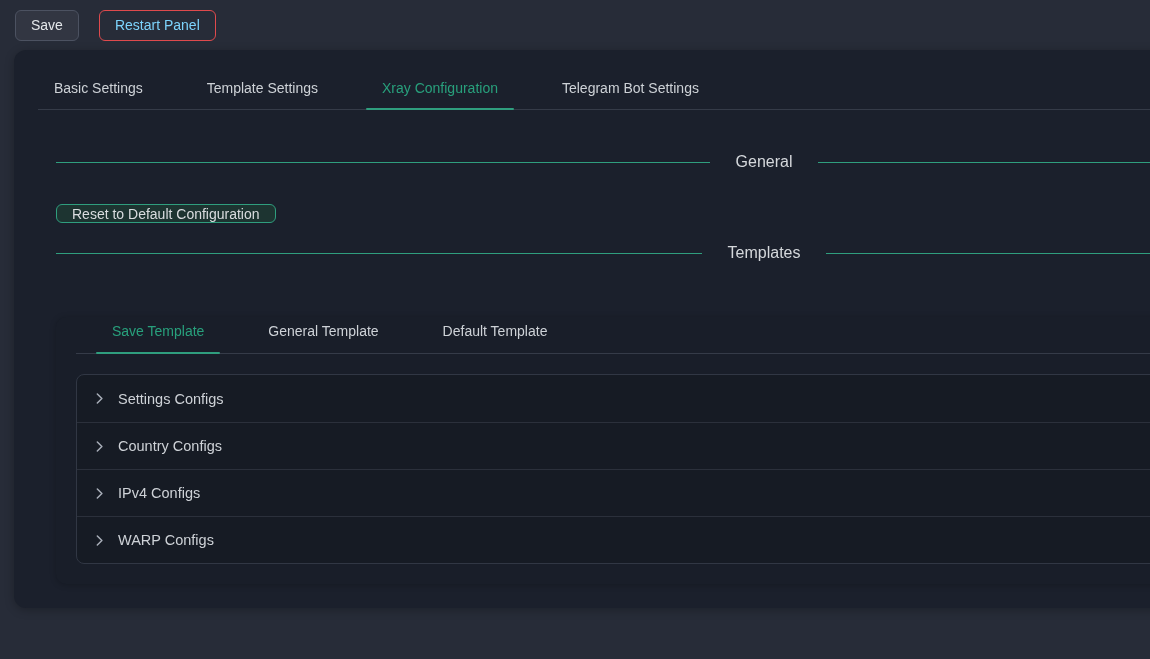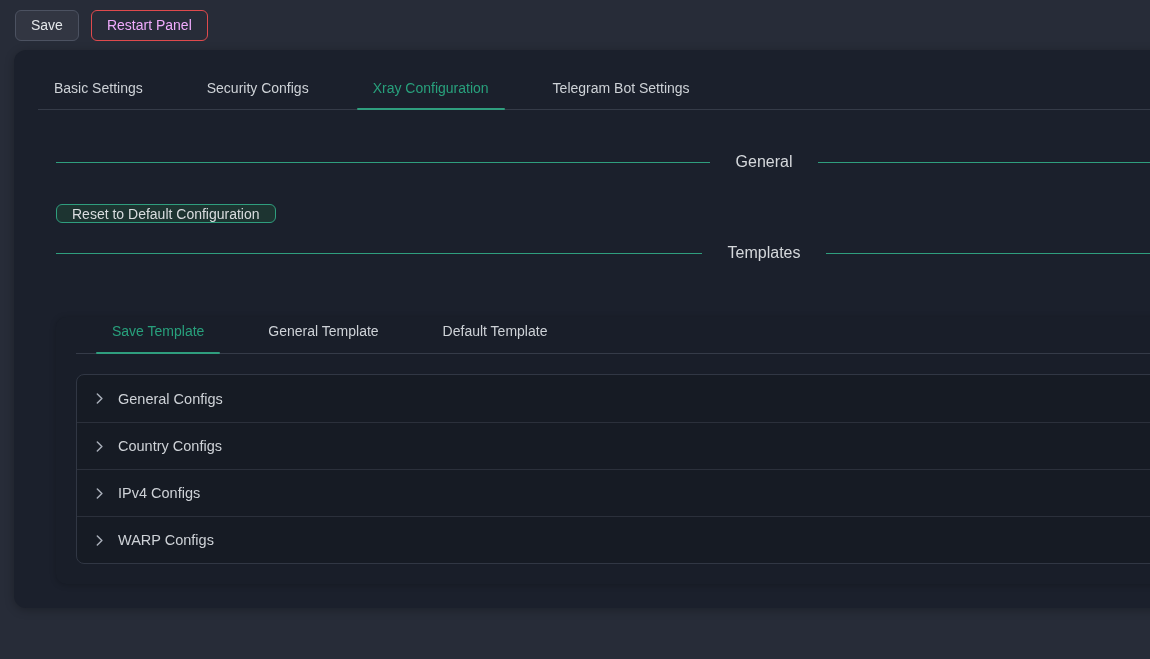--- a/index.html
+++ b/index.html
@@ -8,21 +8,21 @@
     overflow: hidden;
     background: #272c38;
     font-family: "Liberation Sans", sans-serif;
     font-size: 14px;
   }
   
   .topbar {
     height: 50px;
     display: flex;
     align-items: center;
-    gap: 12px;
+    gap: 20px;
     padding-left: 15px;
   }
   .btn {
     height: 31px;
     padding: 0 15px;
     border-radius: 6px;
     font-size: 14px;
     font-family: inherit;
     cursor: pointer;
     display: inline-flex;
@@ -31,21 +31,21 @@
     line-height: 1;
   }
   .btn-save {
     background: rgba(255,255,255,0.05);
     border: 1px solid #4c5261;
     color: #e4e7ea;
   }
   .btn-restart {
     background: transparent;
     border: 1px solid #e04a4d;
-    color: #f0abfc;
+    color: #7dd3fc;
   }
   
   .main-card {
     margin-left: 14px;
     width: 1500px;
     background: #1b202c;
     border-radius: 12px;
     box-shadow: 0 2px 10px rgba(0,0,0,0.25);
     padding: 20px 24px 24px 24px;
   }
@@ -146,21 +146,21 @@
 
 <div class="topbar">
   <button class="btn btn-save">Save</button>
   <button class="btn btn-restart">Restart Panel</button>
 </div>
 
 <div class="main-card">
 
   <div class="tabbar">
     <div class="tab">Basic Settings</div>
-    <div class="tab">Security Configs</div>
+    <div class="tab">Template Settings</div>
     <div class="tab active">Xray Configuration</div>
     <div class="tab">Telegram Bot Settings</div>
   </div>
 
   <div class="section">
 
     <div class="divider divider-actions">
       <span class="line"></span>
       <span class="divider-title">General</span>
       <span class="line"></span>
@@ -183,21 +183,21 @@
       </div>
 
       <div class="collapse">
 
         <div class="collapse-header">
           <span class="chevron">
             <svg viewBox="0 0 12 12" fill="none">
                 <path d="M4 1.8 L8.2 6 L4 10.2" stroke="#a8aeb8" stroke-width="1.4" stroke-linecap="round" stroke-linejoin="round"></path>
               </svg>
           </span>
-          <span>General Configs</span>
+          <span>Settings Configs</span>
         </div>
 
         <div class="collapse-header">
           <span class="chevron">
             <svg viewBox="0 0 12 12" fill="none">
                 <path d="M4 1.8 L8.2 6 L4 10.2" stroke="#a8aeb8" stroke-width="1.4" stroke-linecap="round" stroke-linejoin="round"></path>
               </svg>
           </span>
           <span>Country Configs</span>
         </div>

